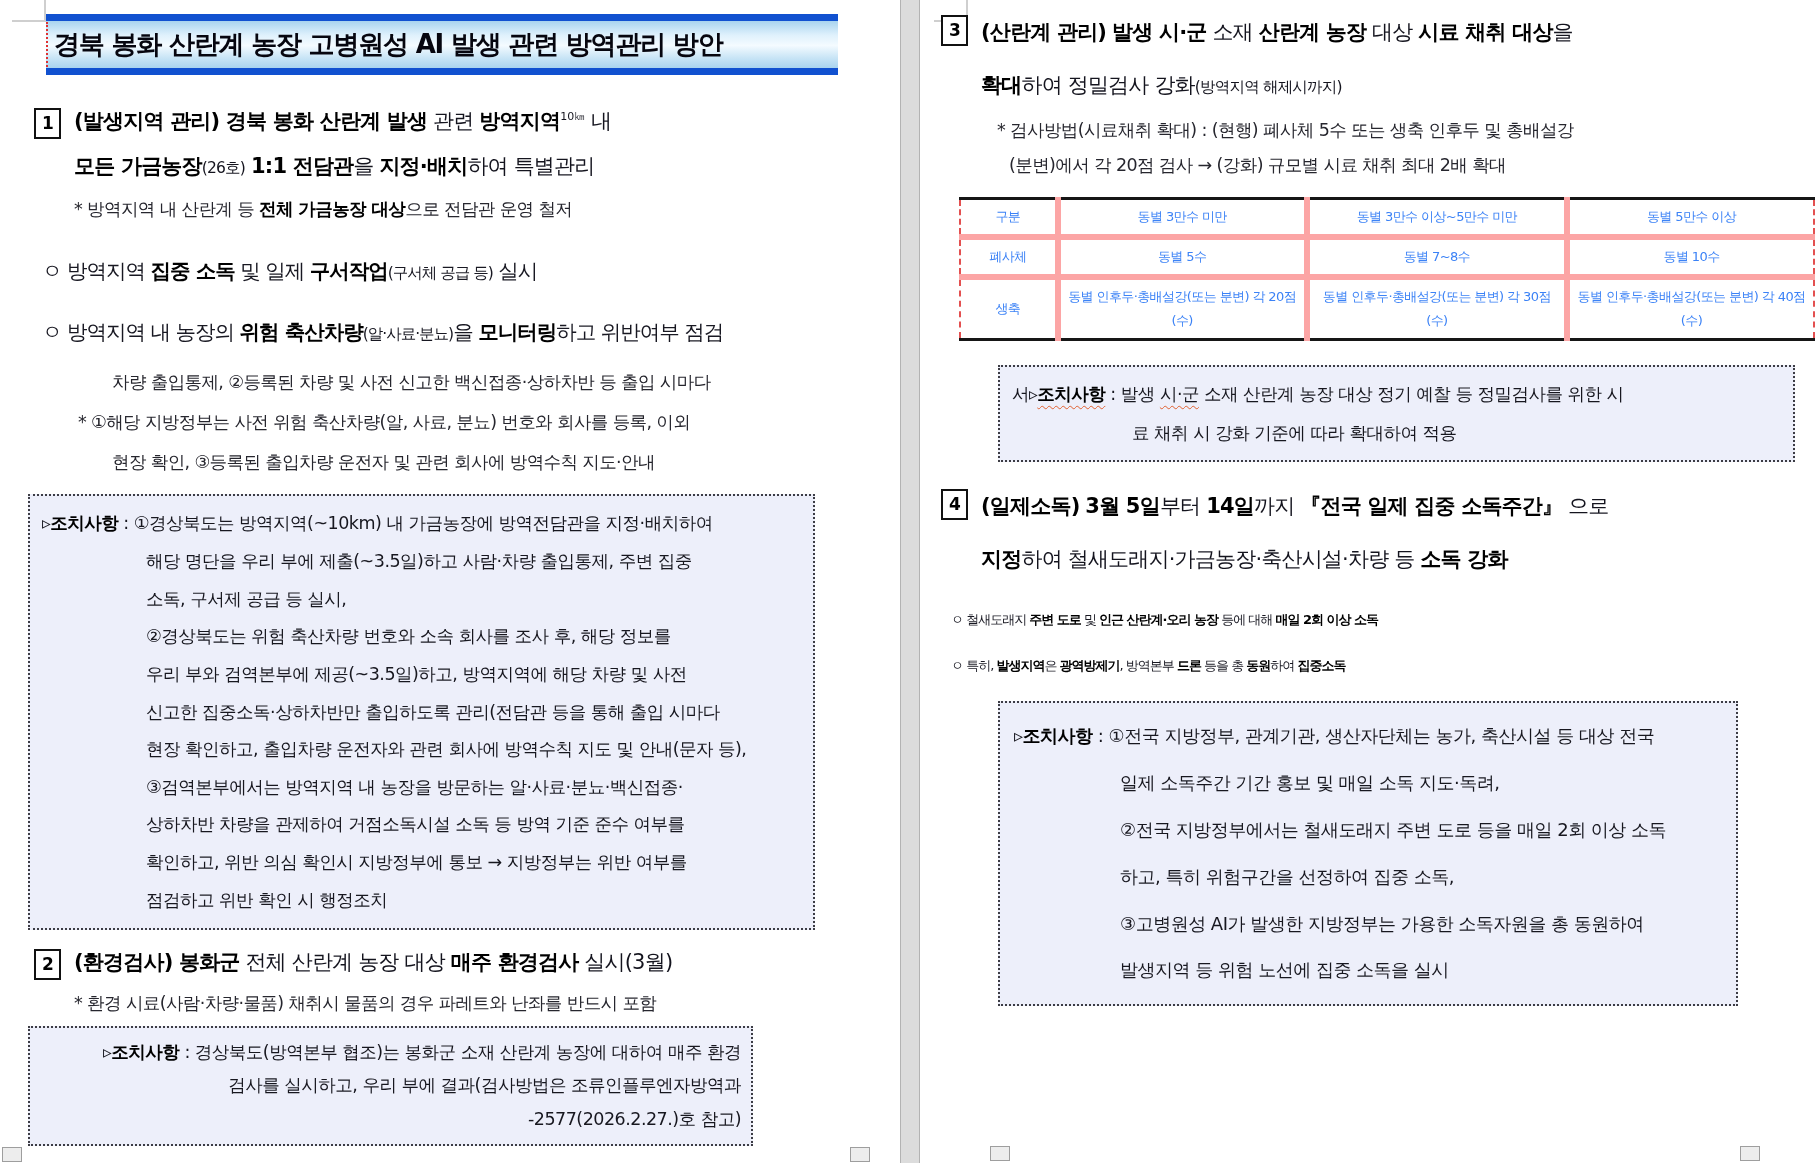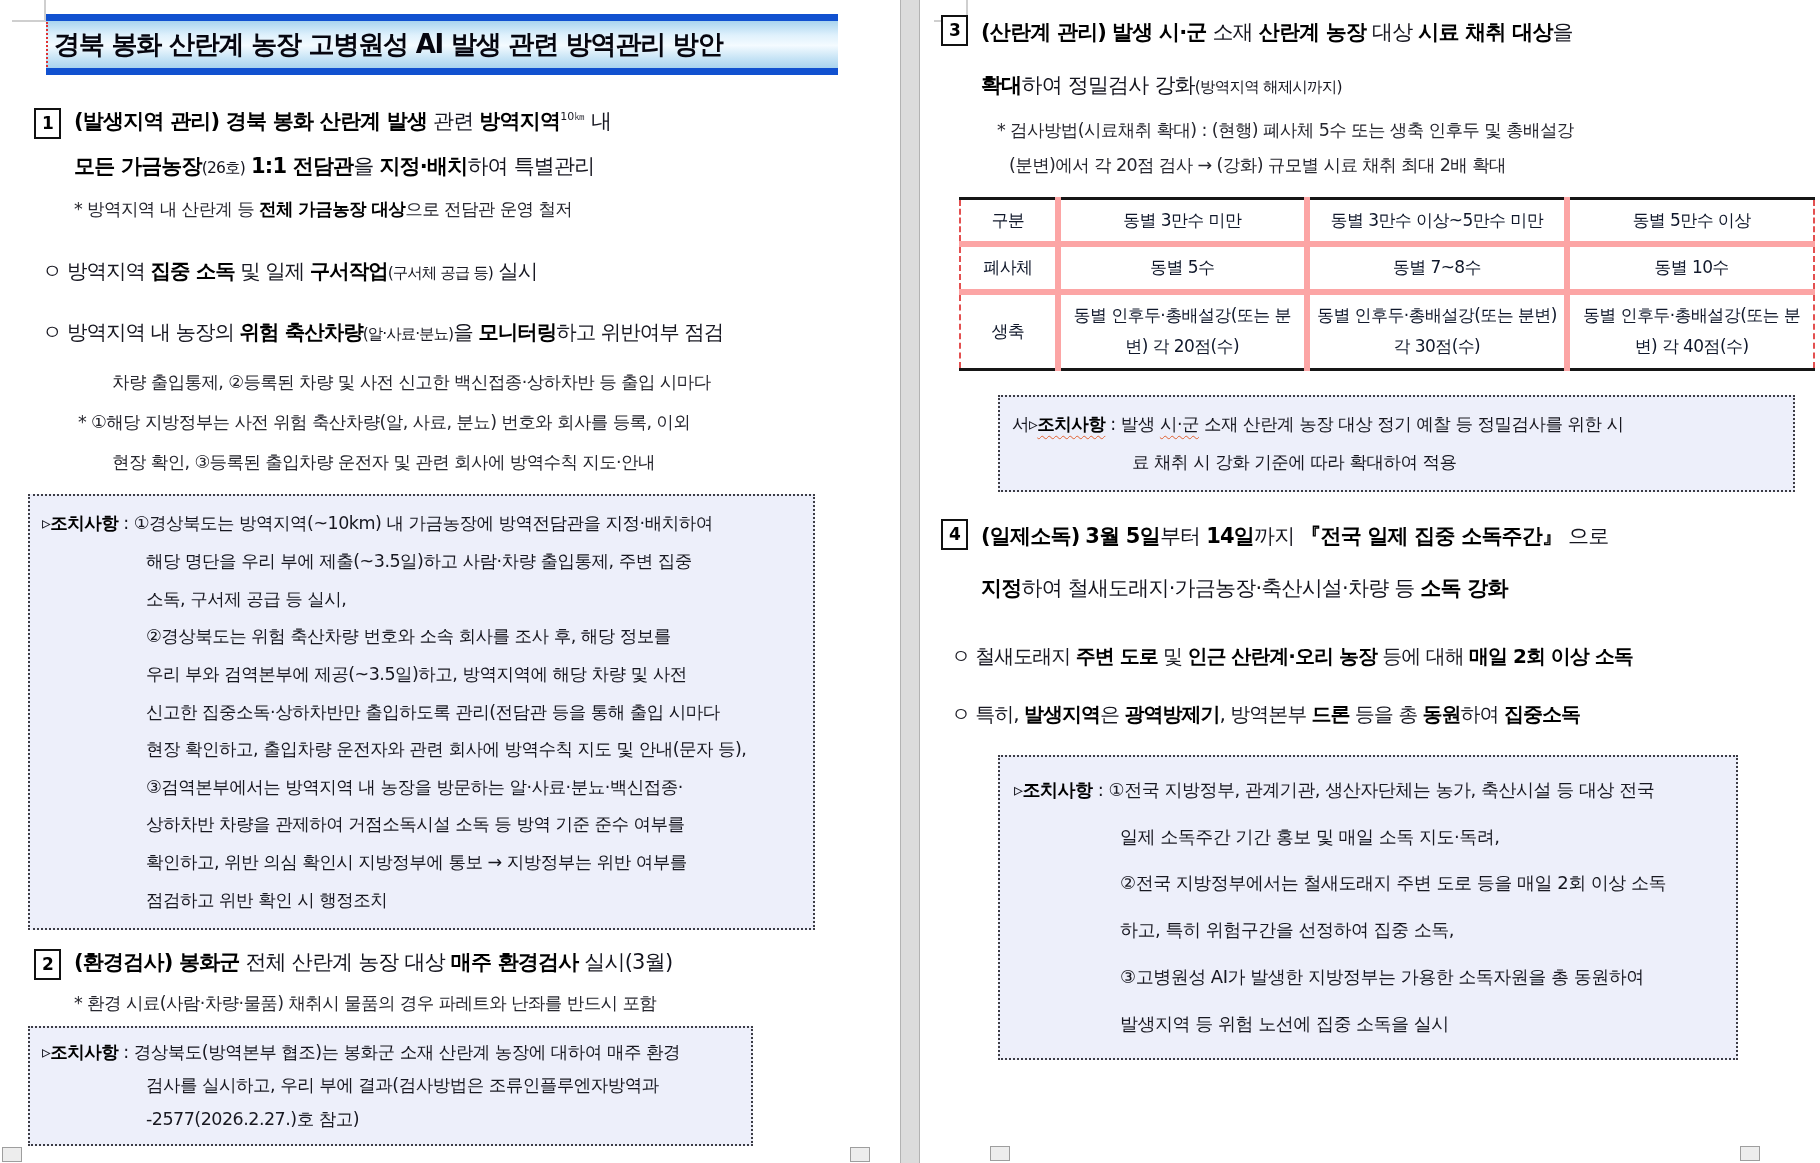--- a/index.html
+++ b/index.html
@@ -47,44 +47,44 @@
     text-decoration-color:#e06030;text-decoration-thickness:1px;text-underline-offset:5px;}
 
   
   .note{font-size:17.5px;letter-spacing:-0.6px;color:#26262e;}
   .n1{margin:2px 0 0 46px;line-height:2.1;white-space:nowrap;overflow:hidden;}
   .nml{margin:12px 0 0 50px;line-height:2.3;}
   .nml .nline{white-space:nowrap;overflow:hidden;}
   .nml .cont{margin-left:34px;}
   .bul{font-size:20.5px;letter-spacing:-1px;margin:26px 0 0 14px;line-height:1.7;
     color:#181822;white-space:nowrap;overflow:hidden;}
-  .pr .bul{margin:24px 0 0 16px;font-size:20px;}
+  .pr .bul{margin:24px 0 0 16px;font-size:13px;}
 
   
   .cbox{box-sizing:border-box;border:2px dotted #3c3c44;background:#edeffa;
     font-size:17.5px;letter-spacing:-0.5px;color:#17171f;}
   .bline{white-space:nowrap;overflow:hidden;}
   .box1{margin:12px 0 0 0;width:787px;line-height:2.15;padding:9px 10px 9px 12px;}
   .box1 .cont{margin-left:104px;}
-  .box2{margin:4px 0 0 0;width:725px;line-height:1.9;padding:8px 10px 8px 12px;}
+  .box2{margin:4px 0 0 0;width:725px;line-height:1.9;padding:8px 10px 8px 12px;text-align:right;}
   .box2 .cont{margin-left:104px;}
   .box3{margin:24px 0 0 63px;width:797px;line-height:2.2;padding:8px 10px 8px 12px;}
   .box3 .cont{margin-left:120px;}
   .box4{margin:24px 0 0 63px;width:740px;line-height:2.6;font-size:18px;
     padding:10px 10px 10px 14px;}
   .box4 .cont{margin-left:106px;}
 
   
   .note2l{margin:2px 0 0 62px;line-height:2.0;}
   .note2l .nline{white-space:nowrap;overflow:hidden;}
   .note2l .cont{margin-left:12px;}
 
   
-  .tbl{border-collapse:collapse;margin:14px 0 0 24px;text-align:center;font-size:17px;
-    letter-spacing:-0.6px;color:#0f172a;table-layout:fixed;}
+  .tbl{border-collapse:collapse;margin:14px 0 0 24px;text-align:center;font-size:13px;
+    letter-spacing:-0.6px;color:#3b82f6;table-layout:fixed;}
   .tbl td{border:6px solid #fca5a5;padding:5px 6px;line-height:1.85;overflow:hidden;}
   .tbl .c0{width:86px;}
   .tbl .c1{width:244px;margin-top:16px;}
   .tbl .c2{width:256px;}
   .tbl .c3{width:244px;}
   .tbl td:first-child{border-left:2px dashed #e35050;}
   .tbl td:last-child{border-right:2px dashed #e35050;}
   .tbl tr:first-child td{border-top:3px solid #161616;}
   .tbl tr:last-child td{border-bottom:3px solid #161616;}
 </style>

